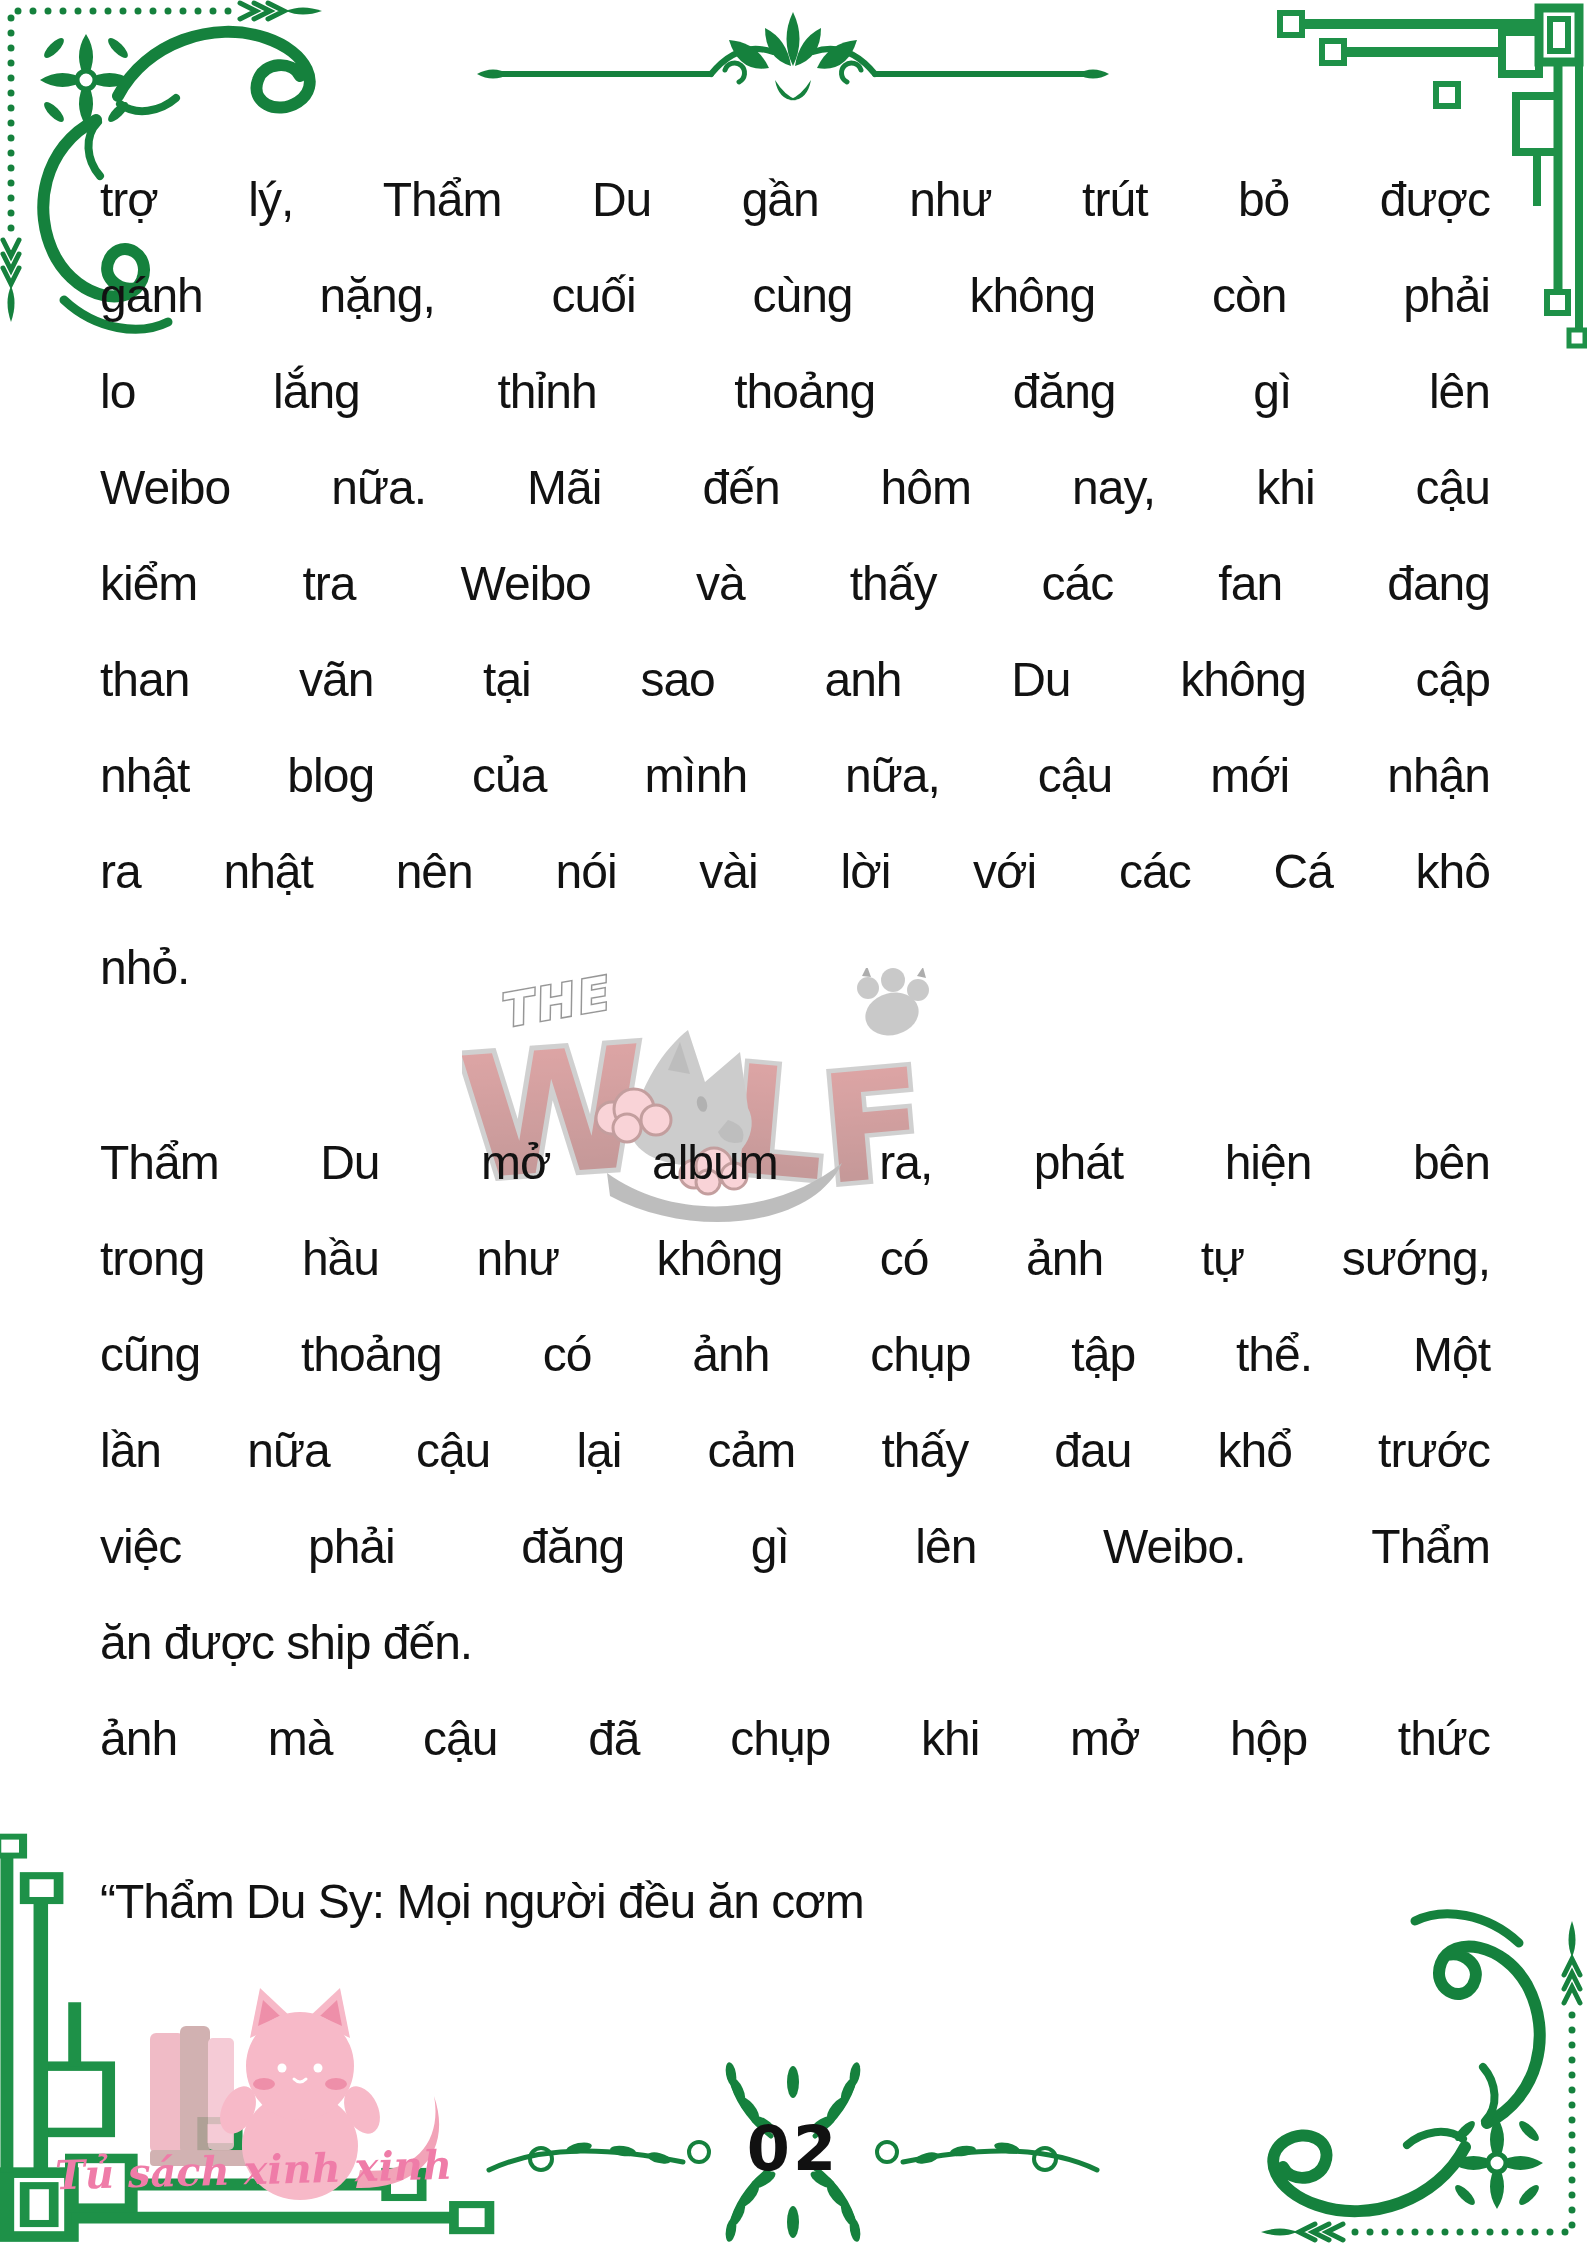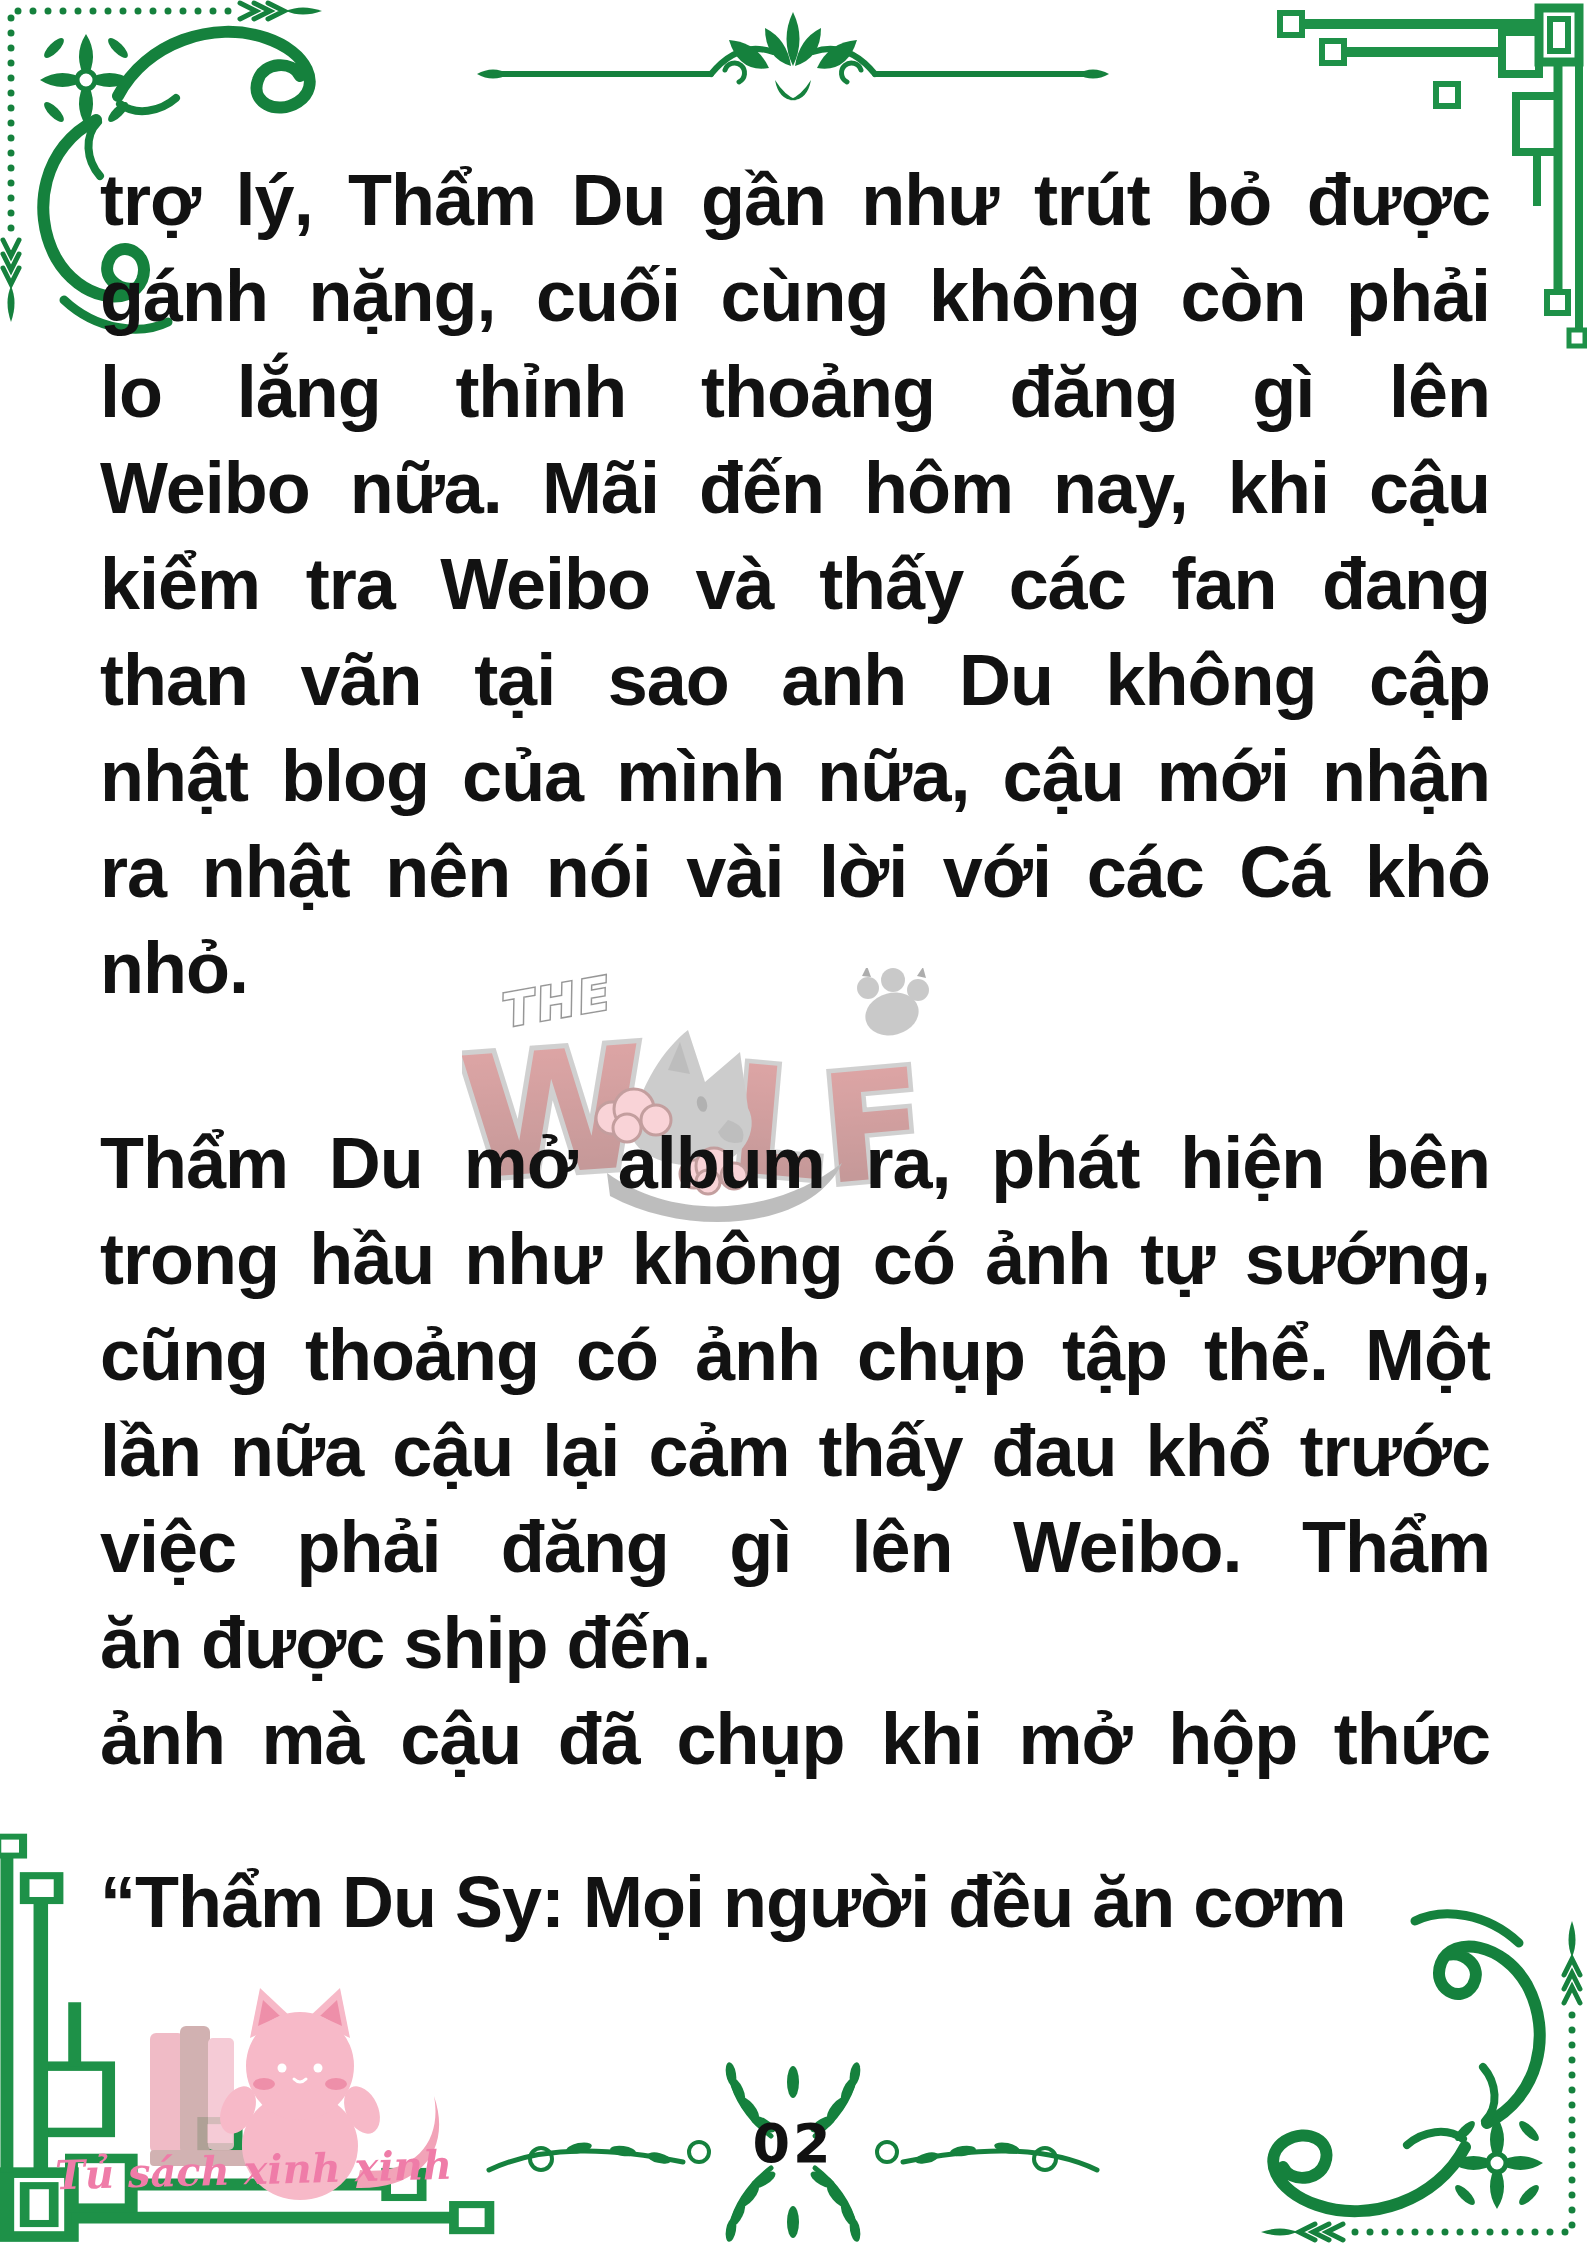--- a/index.html
+++ b/index.html
@@ -11,21 +11,21 @@
   body{background:#ffffff;}
   .page{position:relative;width:1587px;height:2245px;background:#fff;overflow:hidden;
         font-family:"Liberation Sans", sans-serif;}
   svg{display:block;}
   .st-green{stroke:var(--green);}
   .fl-green{fill:var(--green);}
   .st-green2{stroke:var(--green2);fill:none;}
 
   
   .text-block{position:absolute;left:100px;top:152px;width:1390px;z-index:3;
-              color:var(--ink);font-size:72px;font-weight:700;line-height:96px;
+              color:var(--ink);font-size:48px;font-weight:400;line-height:96px;
               letter-spacing:-1px;}
   .para{margin:0;}
   .para + .para{margin-top:99px;}
   .para:nth-of-type(3){margin-top:67px;}
   .line{text-align:justify;text-align-last:justify;white-space:nowrap;}
   .line.last{text-align-last:left;}
 
   
   .watermark{position:absolute;left:462px;top:968px;width:492px;height:268px;
              opacity:.45;z-index:1;}
@@ -34,21 +34,21 @@
   .corner-tl{position:absolute;left:0;top:0;z-index:2;}
   .corner-br{position:absolute;left:1243px;top:1903px;transform:rotate(180deg);z-index:2;}
   .corner-tr{position:absolute;left:1240px;top:0;z-index:2;}
   .corner-bl{position:absolute;left:-6px;top:1826px;transform:rotate(180deg);z-index:2;}
 
   .divider-top{position:absolute;left:473px;top:8px;z-index:2;}
   .wreath-bottom{position:absolute;left:483px;top:2052px;z-index:2;}
 
   .page-number{position:absolute;left:733px;top:2112px;width:120px;z-index:4;
                text-align:center;font-family:"DejaVu Sans", sans-serif;
-               font-weight:800;font-size:54px;color:#111;letter-spacing:3px;}
+               font-weight:800;font-size:62px;color:#111;letter-spacing:3px;}
 
   .cat{position:absolute;left:150px;top:1978px;z-index:4;}
   .script-brand{position:absolute;left:55px;top:2146px;z-index:5;
                 font-family:"DejaVu Serif", serif;font-style:italic;font-weight:700;
                 font-size:40px;color:var(--scriptpink);transform:rotate(-1.5deg);
                 white-space:nowrap;}
 </style>
 </head>
 <body>
 

